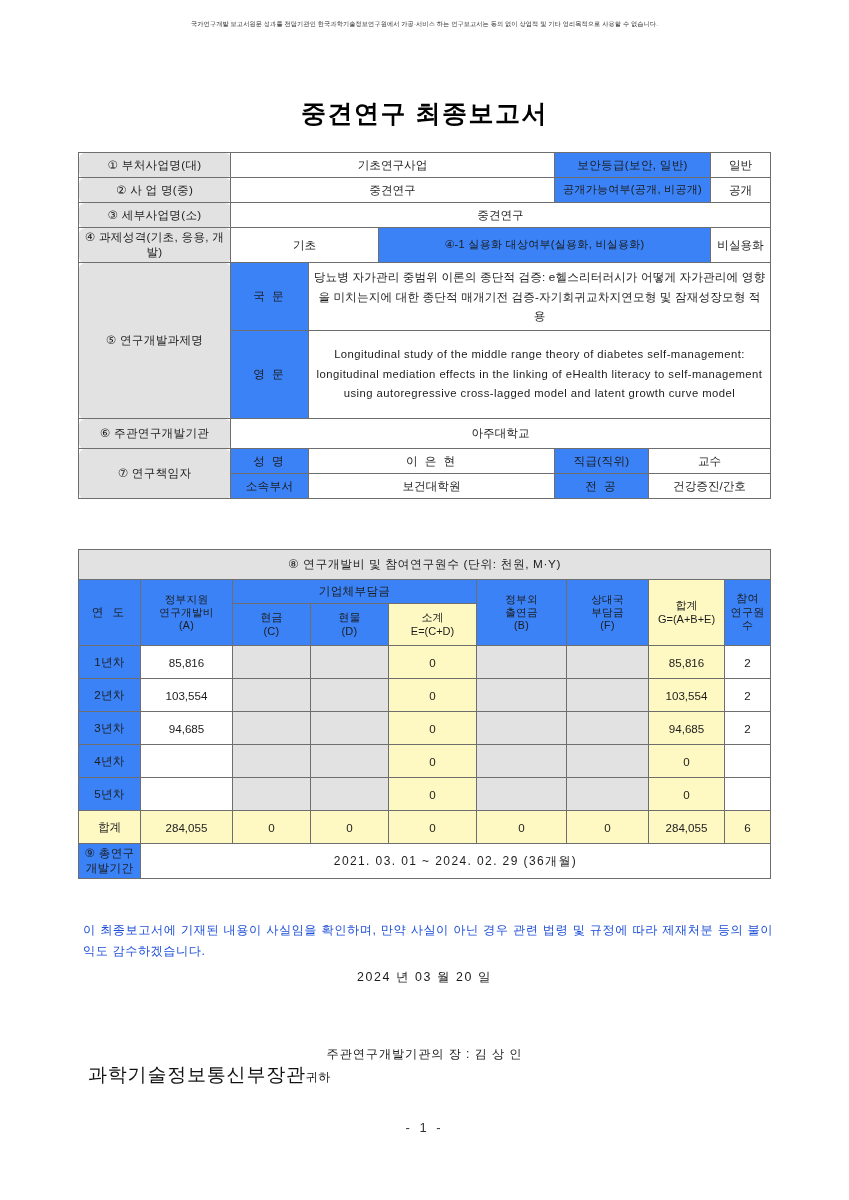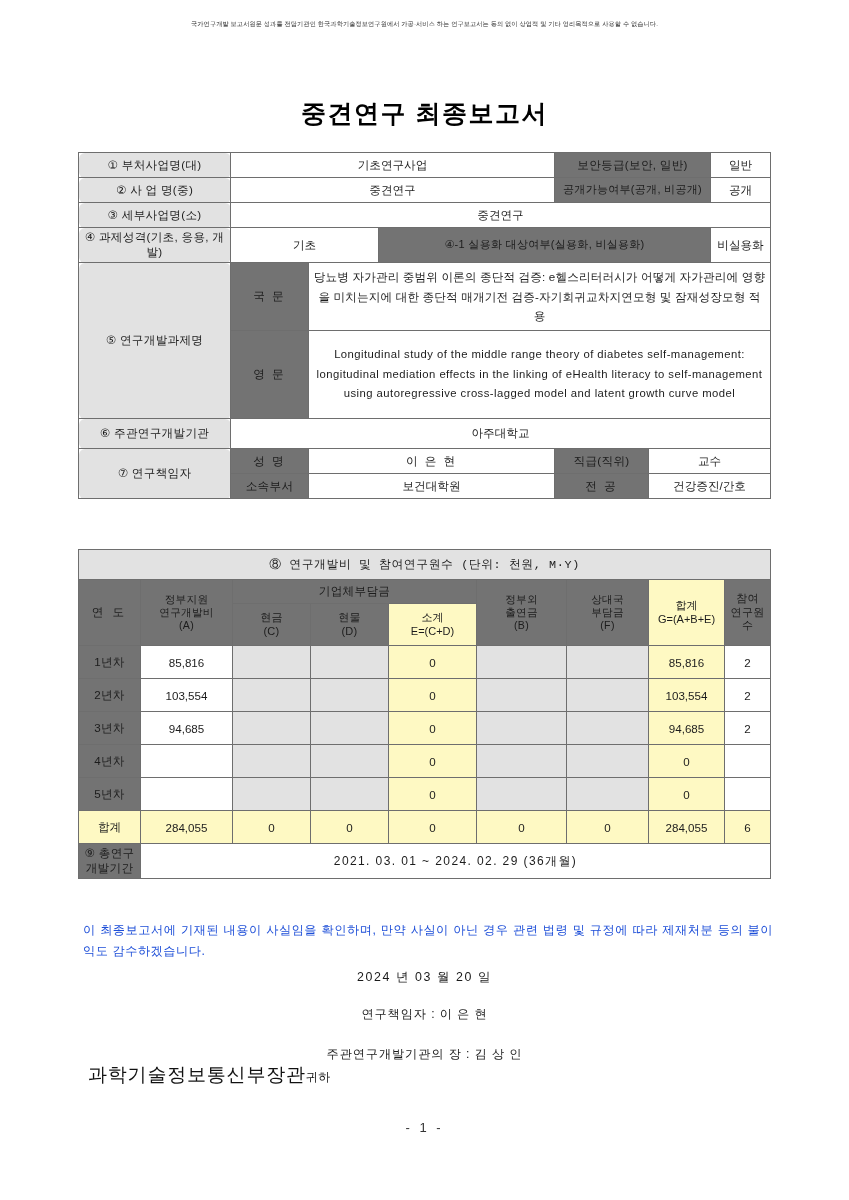--- a/index.html
+++ b/index.html
@@ -56,21 +56,21 @@
   }
   table.main-table td {
     border: 1px solid #6e6e6e;
     padding: 2px 4px;
     vertical-align: middle;
     text-align: center;
     height: 25px;
     box-sizing: border-box;
   }
   .lbl {
-    background: #737373;
+    background: #3b82f6;
     letter-spacing: 0.3px;
   }
   .lbl-left {
     background: #e2e2e2;
     text-align: left;
     padding-left: 9px;
     letter-spacing: 0.3px;
     border-radius: 6px;
   }
   .val {
@@ -93,21 +93,20 @@
     letter-spacing: 0.15px;
   }
   .title-en-cell {
     letter-spacing: 0.45px;
     font-size: 11.3px;
   }
   .budget-header-band {
     background: #e2e2e2;
     letter-spacing: 0.6px;
     font-size: 11.8px;
-    font-family: Liberation Mono, monospace;
   }
   .two-line {
     line-height: 1.25;
     font-size: 11px;
   }
   .three-line {
     line-height: 1.2;
     font-size: 10.6px;
   }
   .spaced {
@@ -390,21 +389,20 @@
         <td class="lbl" colspan="1" style="height:34px;width:152px">⑨ 총연구개발기간</td>
         <td class="val period-val" colspan="8">2021. 03. 01 ~ 2024. 02. 29 (36개월)</td>
       </tr>
     </tbody>
   </table>
 
   <div class="declaration">이 최종보고서에 기재된 내용이 사실임을 확인하며, 만약 사실이 아닌 경우 관련 법령 및 규정에 따라 제재처분 등의 불이익도 감수하겠습니다.</div>
 
   <div class="sign-date">2024 년    03 월    20 일</div>
 
-  <div class="sign-pi">연구책임자 :    이 은 현</div>
 
   <div class="sign-org">주관연구개발기관의 장 :  김 상 인</div>
 
   <div class="addressee">
     <span>과학기술정보통신부장관</span><span class="suffix">귀하</span>
   </div>
 
   <div class="page-number">- 1 -</div>
 
 </div>

